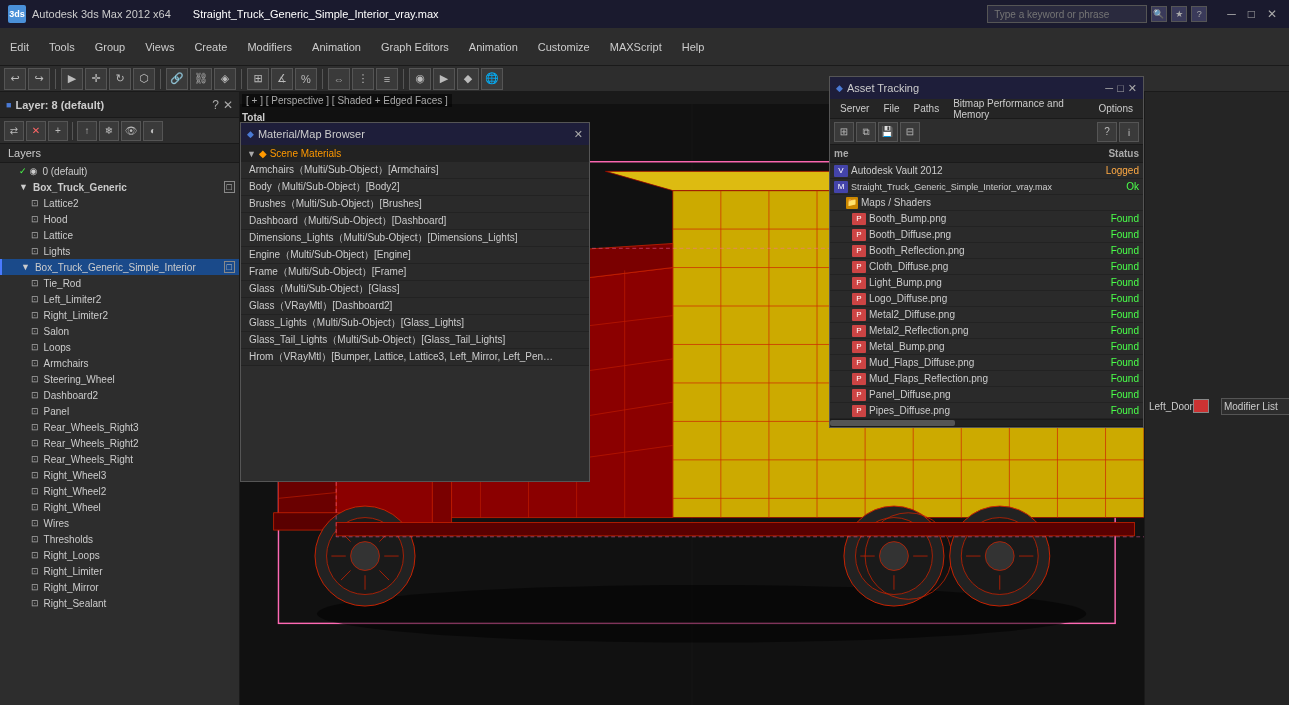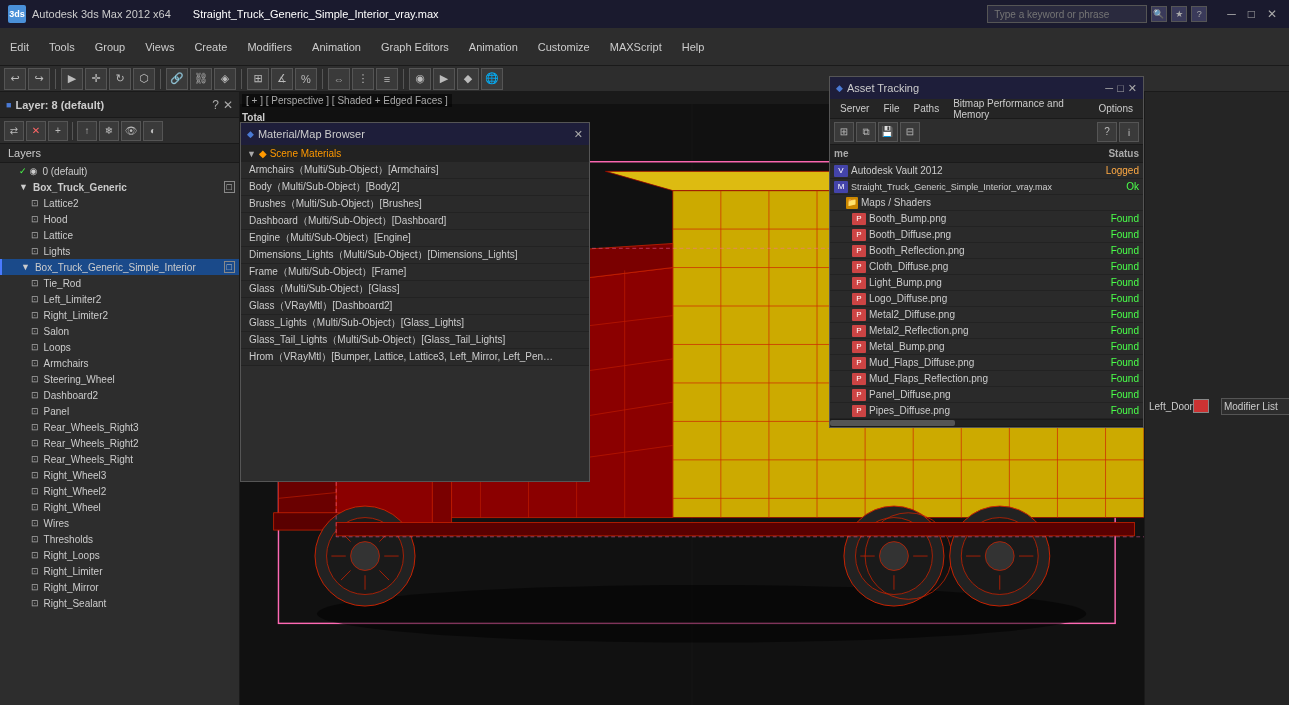--- a/index.html
+++ b/index.html
@@ -942,24 +942,24 @@
         <div class="mat-row">
             <span>Body（Multi/Sub-Object）[Body2]</span>
           </div>
         <div class="mat-row">
             <span>Brushes（Multi/Sub-Object）[Brushes]</span>
           </div>
         <div class="mat-row">
             <span>Dashboard（Multi/Sub-Object）[Dashboard]</span>
           </div>
         <div class="mat-row">
+            <span>Dimensions_Lights（Multi/Sub-Object）[Dimensions_Lights]</span>
+          </div>
+        <div class="mat-row">
             <span>Engine（Multi/Sub-Object）[Engine]</span>
-          </div>
-        <div class="mat-row">
-            <span>Dimensions_Lights（Multi/Sub-Object）[Dimensions_Lights]</span>
           </div>
         <div class="mat-row">
             <span>Frame（Multi/Sub-Object）[Frame]</span>
           </div>
         <div class="mat-row">
             <span>Glass（Multi/Sub-Object）[Glass]</span>
           </div>
         <div class="mat-row">
             <span>Glass（VRayMtl）[Dashboard2]</span>
           </div>

